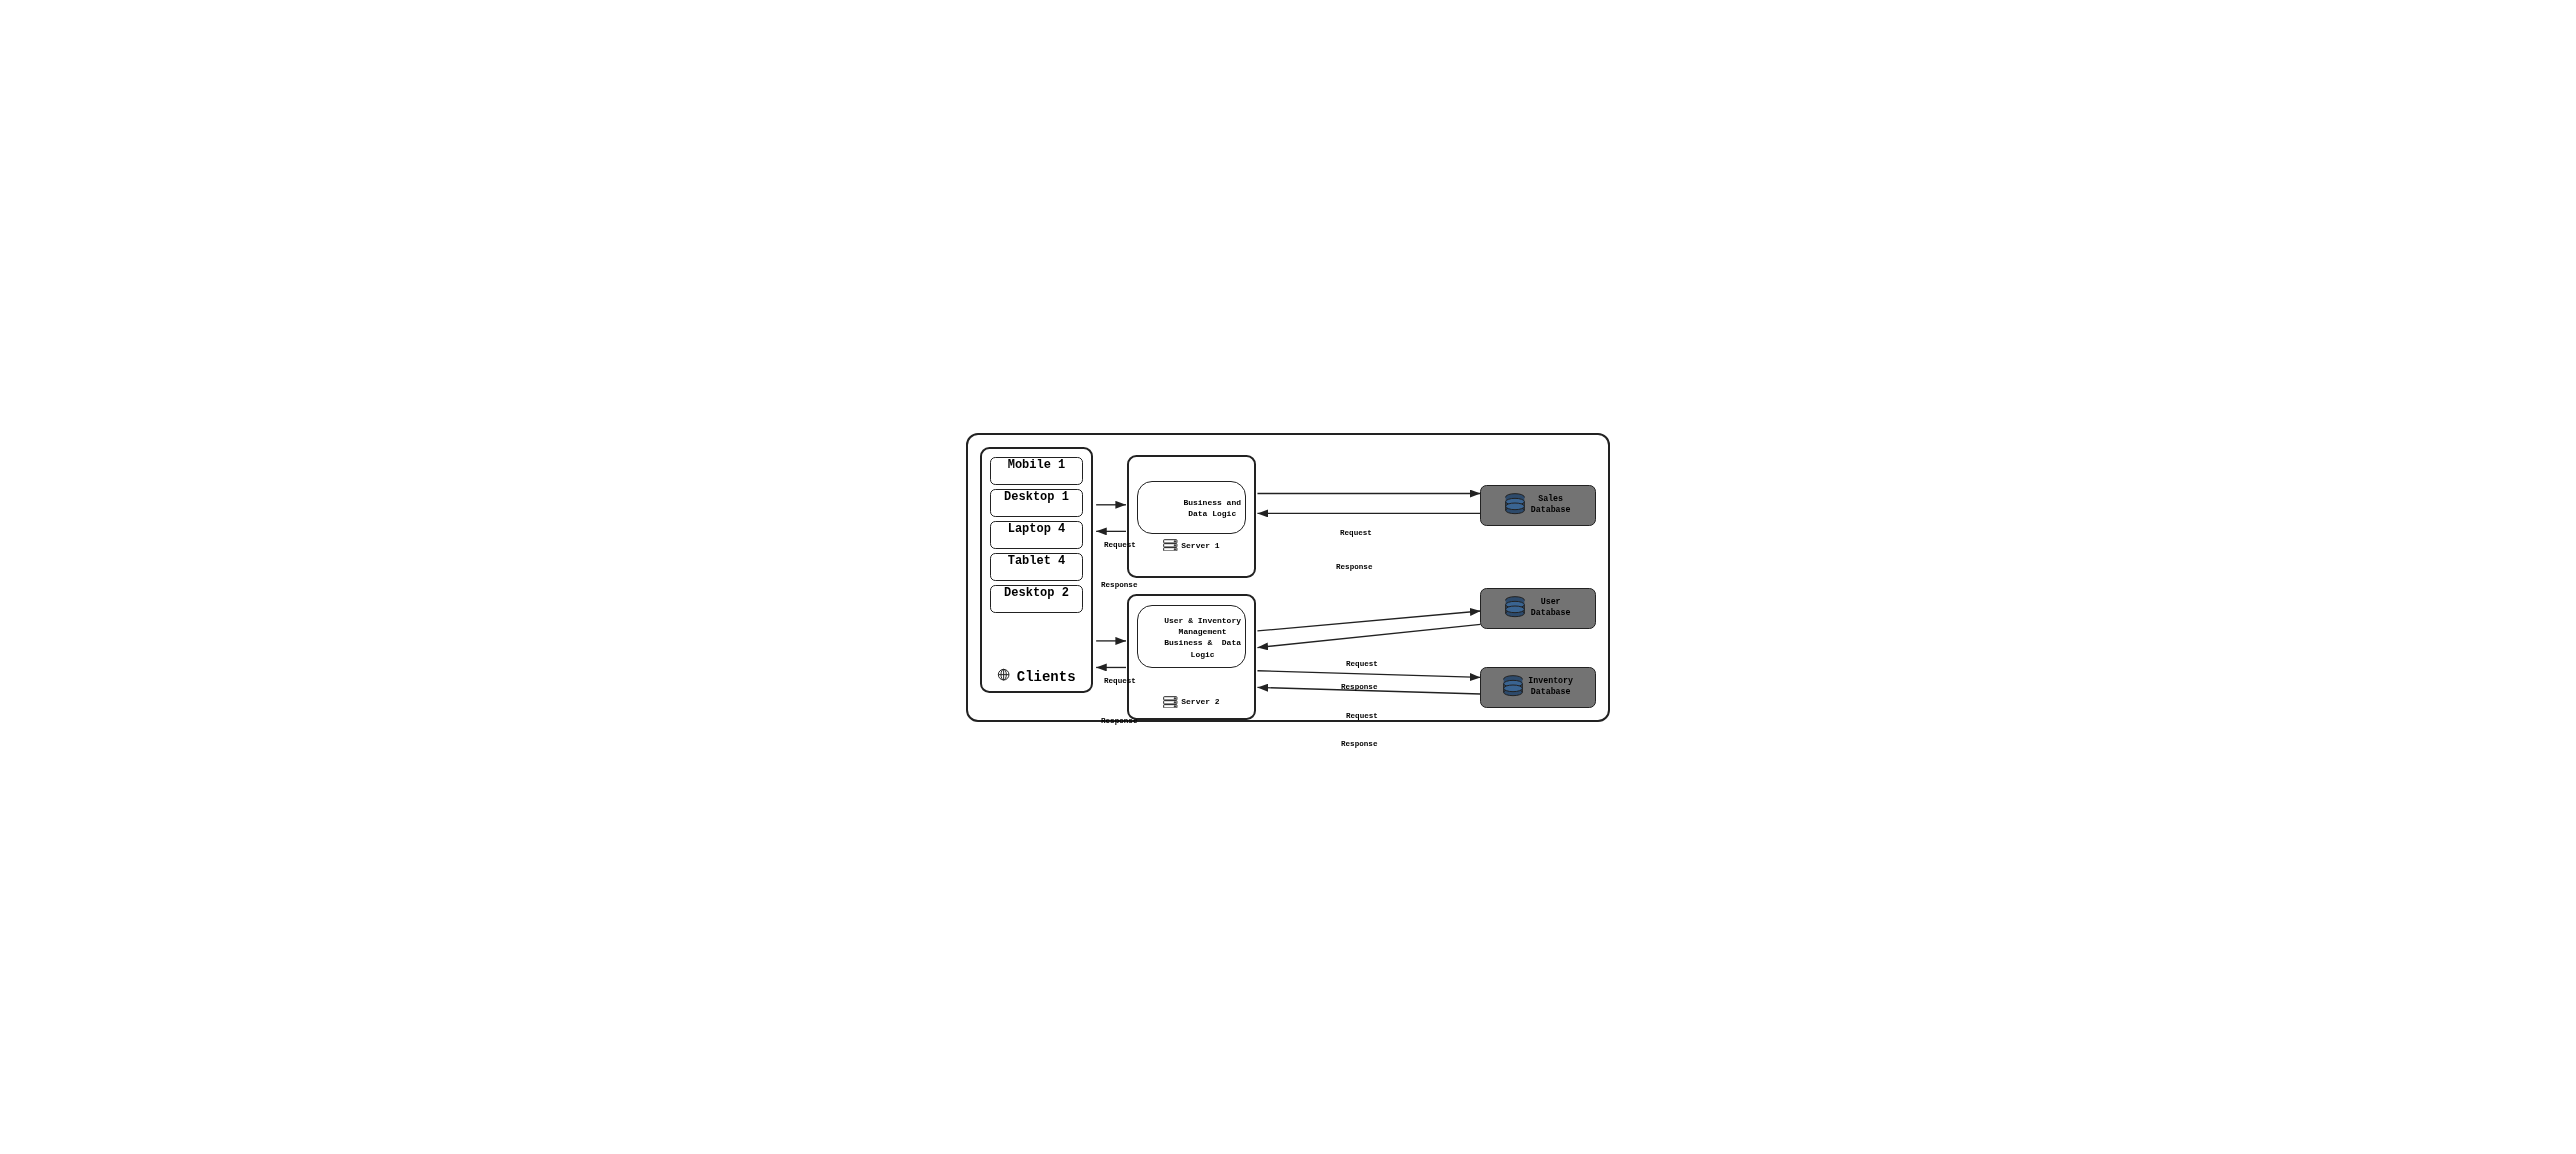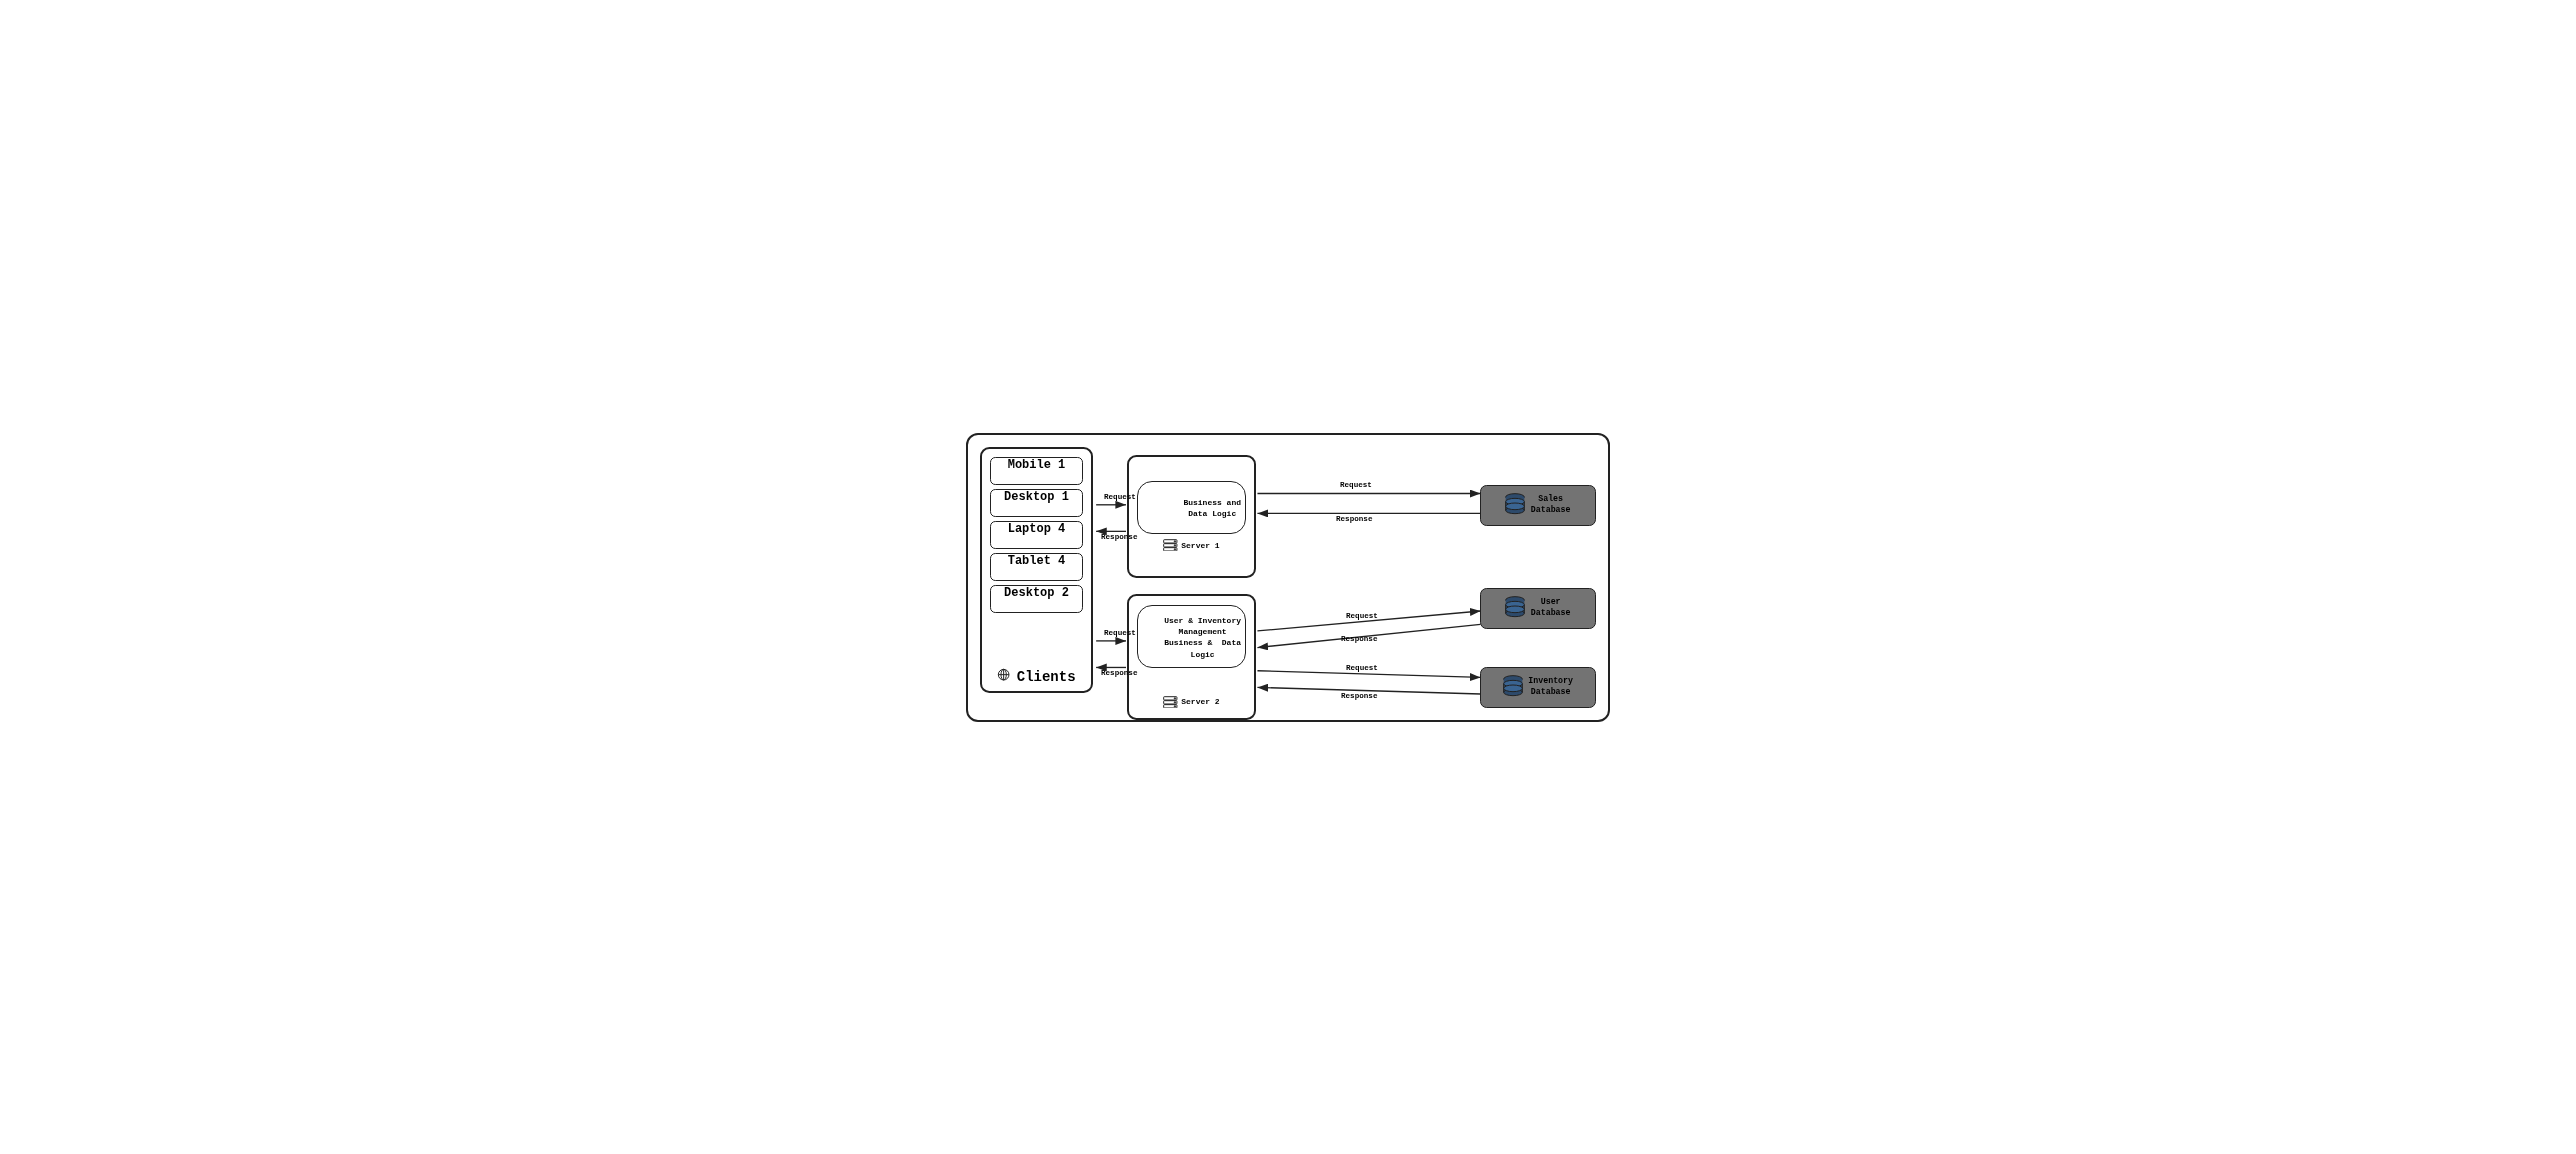--- a/index.html
+++ b/index.html
@@ -111,20 +111,21 @@
       font-weight: 700;
       text-align: center;
       line-height: 1.3;
     }
     
     .arrow-label {
       position: absolute;
       font-size: 7.6px;
       font-weight: 600;
       white-space: nowrap;
+      margin-top: 48px;
     }
     
     .db-icon {
       display: inline-flex;
       flex-direction: column;
       align-items: center;
       justify-content: center;
     }
     .db-icon svg {
       width: 20px;

